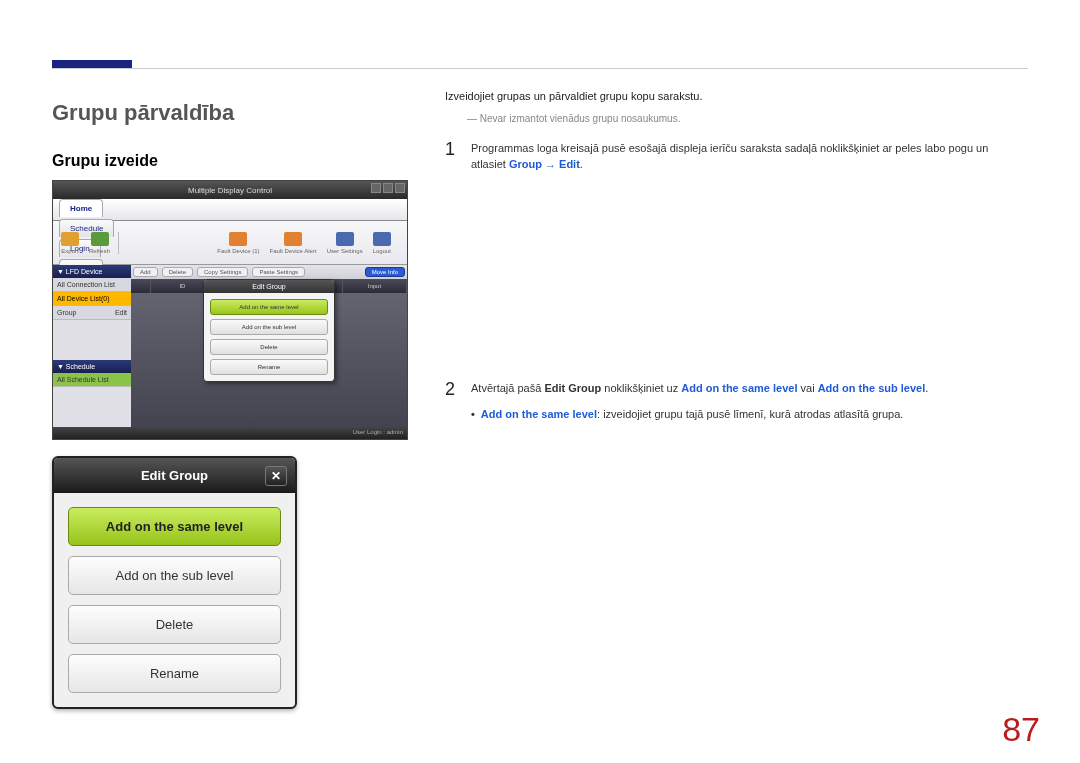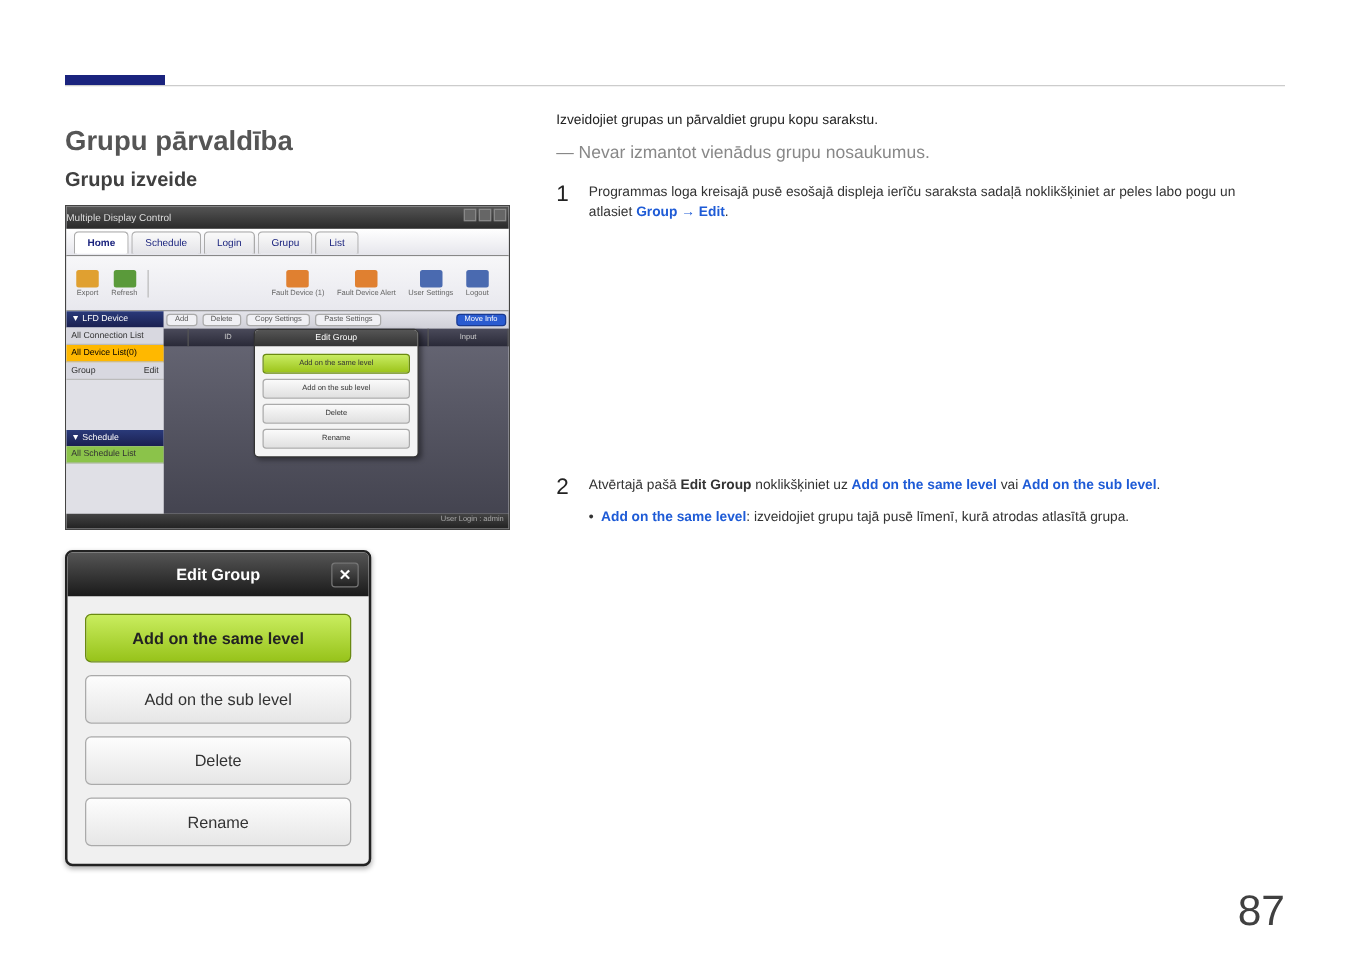--- a/index.html
+++ b/index.html
@@ -39,59 +39,61 @@
     left: 445px;
     width: 575px;
     font-size: 11px;
     line-height: 1.5;
     color: #333;
   }
   h1 {
     font-size: 22px;
     font-weight: 600;
     color: #555;
-    margin-bottom: 10px;
+    margin-bottom: 26px;
   }
   h2 {
     font-size: 16px;
     font-weight: 700;
-    color: #404040;
+    color: #000000;
     margin-bottom: 10px;
   }
 
   
   .mdc-window {
     width: 356px;
     height: 260px;
     background: linear-gradient(#e8e8ea,#e8e8ea);
     border: 1px solid #444;
     position: relative;
     overflow: hidden;
   }
   .mdc-titlebar {
     height: 18px;
     background: linear-gradient(#555,#2a2a2a);
     color: #ddd;
     font-size: 8px;
     display: flex;
     align-items: center;
+    justify-content: center;
     position: relative;
   }
   .mdc-titlebar .winbtns {
     position: absolute; right: 2px; top: 2px; display: flex; gap: 2px;
   }
   .mdc-titlebar .winbtns span { width: 10px; height: 10px; background:#666; border:1px solid #888; }
   .mdc-tabs {
     height: 22px;
     background: linear-gradient(#fff,#e6e6ec);
     display: flex;
-    align-items: center;
+    align-items: flex-start;
     padding-left: 6px;
     gap: 2px;
     border-bottom: 1px solid #888;
+    flex-direction: column;
   }
   .mdc-tab {
     font-size: 8px;
     padding: 4px 10px;
     border: 1px solid #aaa;
     border-bottom: none;
     border-radius: 4px 4px 0 0;
     background: linear-gradient(#fafafa,#e4e4e8);
     color: #1a237e;
   }
@@ -182,38 +184,38 @@
   }
 
   .footnote {
     margin-top: 14px;
     font-size: 9px;
     color: #888;
   }
   .footnote b { color:#555; }
 
   .intro { margin-bottom: 6px; font-size: 11px; color:#222; }
-  .dash-note { color:#888; font-size:14px; margin-bottom: 14px; }
+  .dash-note { color:#888; font-size:10px; margin-bottom: 14px; margin-left: 22px; }
 
   .step { display:flex; gap:12px; margin-bottom: 10px; }
   .step-num { font-size: 18px; font-weight:400; color:#222; width:14px; line-height:1; }
   .step-body { flex:1; font-size: 11px; line-height:1.5; }
   .link { color:#1e5bd6; font-weight:700; }
   .bold { font-weight:700; }
 
   .step2 { position:absolute; top:380px; left:445px; width:575px; }
   .bullet-row { padding-left: 26px; font-size:11px; display:flex; gap:6px; margin-top:8px; }
   .bullet-row .dot { font-weight:bold; }
 
   .pagenum {
     position: absolute;
     bottom: 14px;
-    right: 52px;
+    right: 40px;
     font-size: 34px;
-    color: #404040;
+    color: #b91c1c;
     font-weight: 300;
   }
 </style>
 </head>
 <body>
 
 <div class="top-accent"></div>
 <div class="top-rule"></div>
 
 <div class="left-col">

